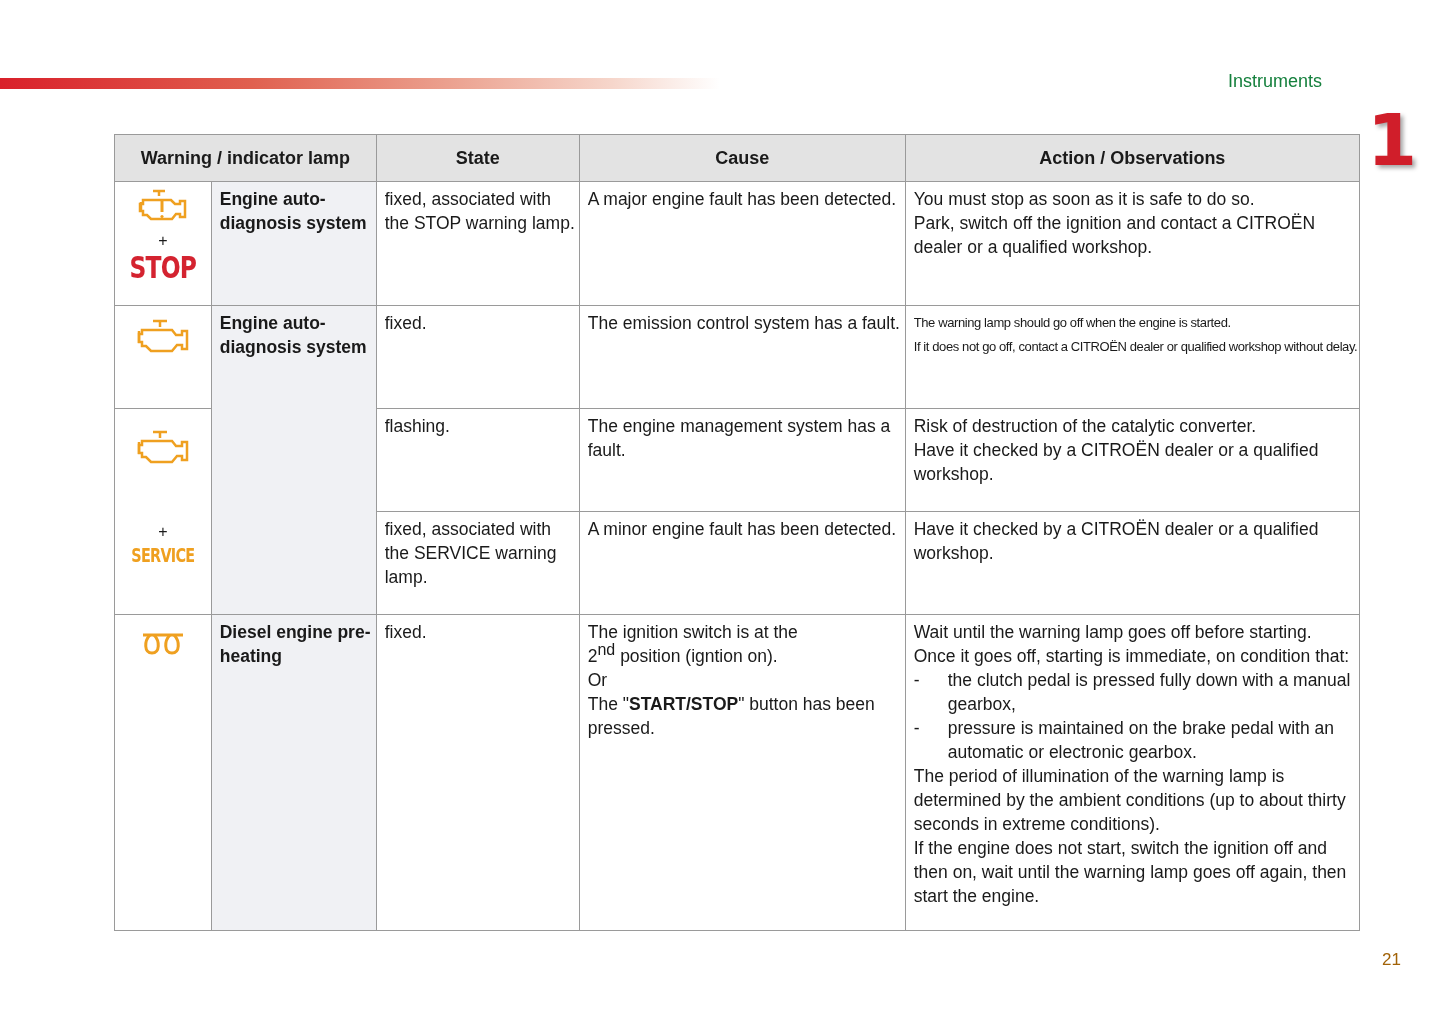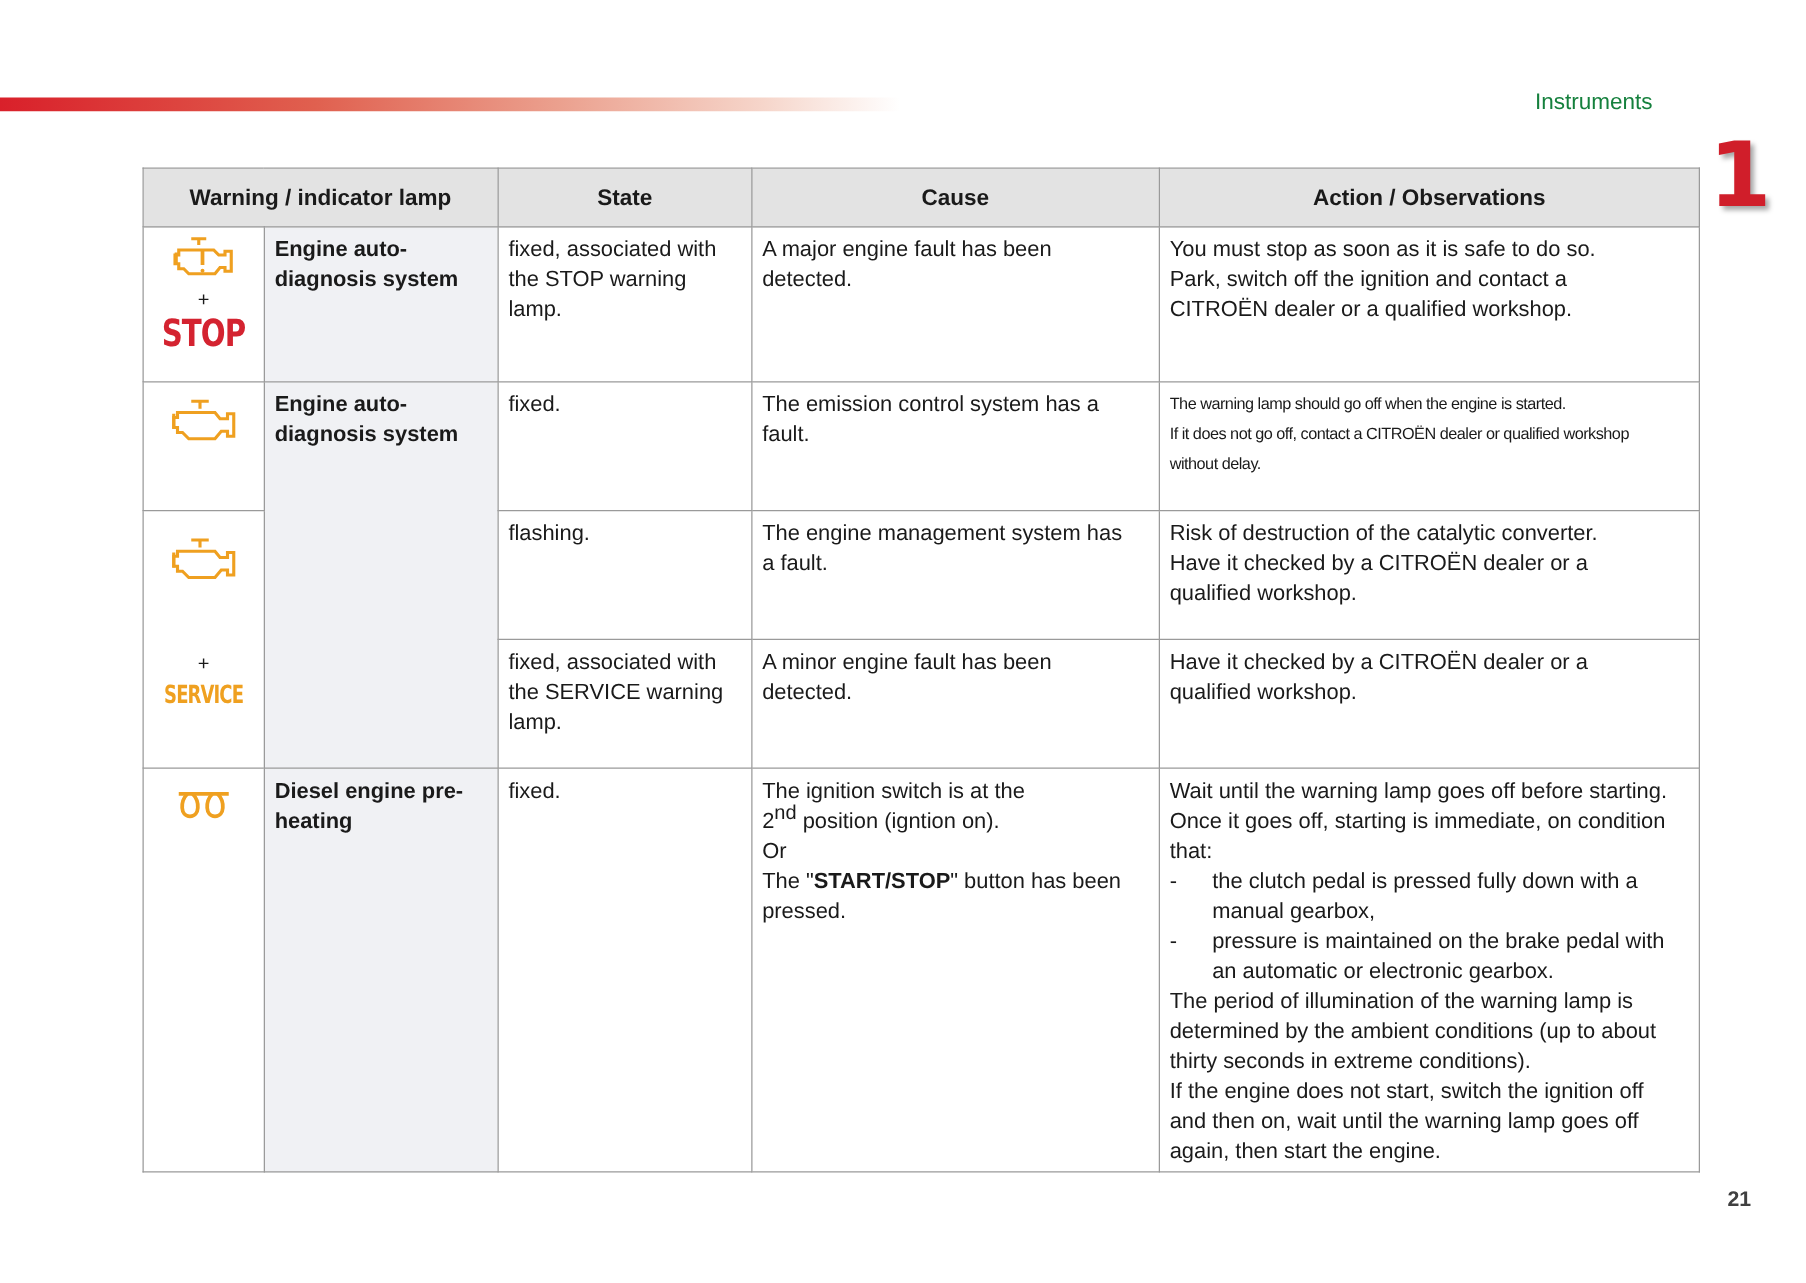--- a/index.html
+++ b/index.html
@@ -1,24 +1,24 @@
 <!DOCTYPE html>
 <html><head>
 <meta charset="utf-8">
 <style>
   html,body{margin:0;padding:0;background:#fff;}
   body{width:1445px;height:1026px;position:relative;overflow:hidden;font-family:"Liberation Sans",sans-serif;color:#1a1a1a;}
   .topbar{position:absolute;left:0;top:78px;width:720px;height:11px;background:linear-gradient(to right,#d9202a 0%,#e0604f 35%,#eba08e 62%,#f6d6cb 85%,rgba(255,255,255,0) 100%);}
   .section{position:absolute;left:1228px;top:71px;font-size:18px;color:#15803d;}
   .chapter{position:absolute;left:1367px;top:104px;font-size:72px;font-weight:bold;color:#d01e2a;line-height:1;text-shadow:3px 3px 4px rgba(0,0,0,0.35);font-family:"DejaVu Sans",sans-serif;}
-  .pagenum{position:absolute;left:1382px;top:950px;font-size:17px;font-weight:bold;color:#404040;}
+  .pagenum{position:absolute;left:1382px;top:950px;font-size:17px;font-weight:normal;color:#a16207;}
   table{position:absolute;left:86px;top:134px;border-collapse:collapse;width:1246px;font-size:17.5px;line-height:24px;margin-left:28px;}
   th,td{border:1.5px solid #9a9a9a;vertical-align:top;}
   th{background:#e3e3e3;height:46px;font-weight:bold;font-size:18px;text-align:center;vertical-align:middle;padding:0 6px;}
-  td{padding:5px 22px 5px 8px;}
+  td{padding:5px 0 5px 8px;}
   td.icon{width:52px;text-align:center;padding:6px 4px;}
   td.name{width:156px;background:#f0f1f4;font-weight:bold;}
   .plus{font-size:16px;line-height:22px;}
   .stop{color:#d42330;font-weight:bold;font-size:30px;font-family:"DejaVu Sans",sans-serif;transform:scaleX(0.78);display:inline-block;letter-spacing:-1px;line-height:32px;}
   .service{color:#efa020;font-weight:bold;font-size:20px;font-family:"DejaVu Sans",sans-serif;transform:scaleX(0.72);display:inline-block;letter-spacing:-1px;}
   .narrow{font-size:13px;letter-spacing:-0.4px;}
   .li{display:flex;}
   .li .d{width:34px;flex:none;}
   sup{font-size:16px;line-height:0;}
 </style>

